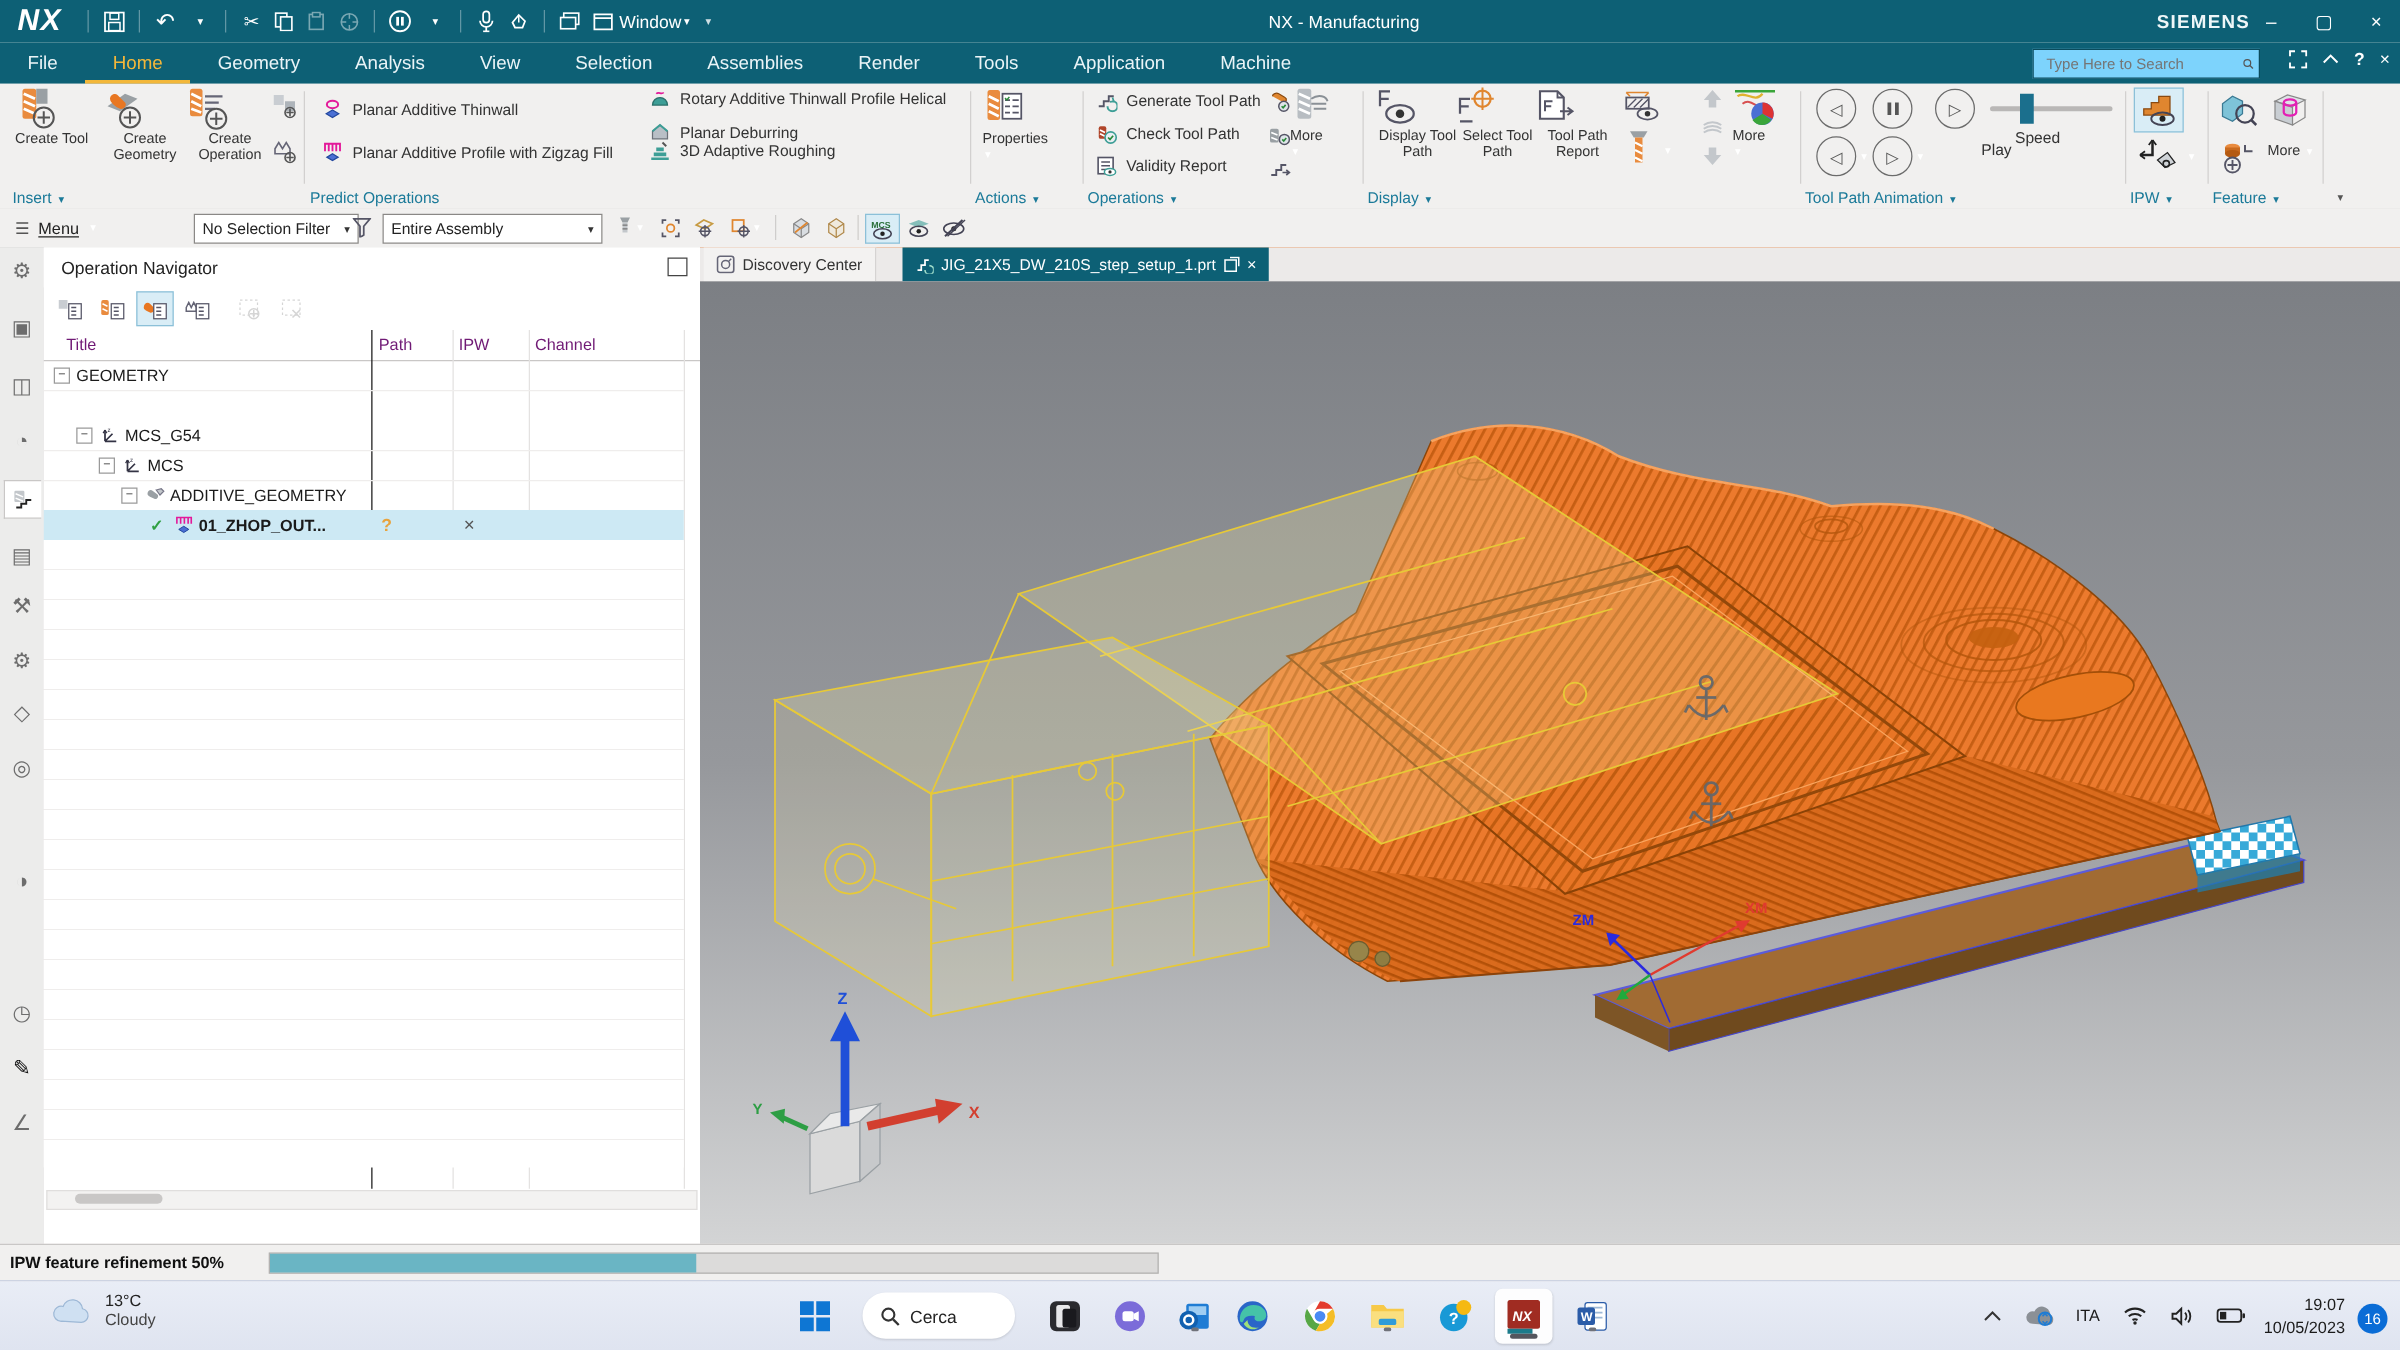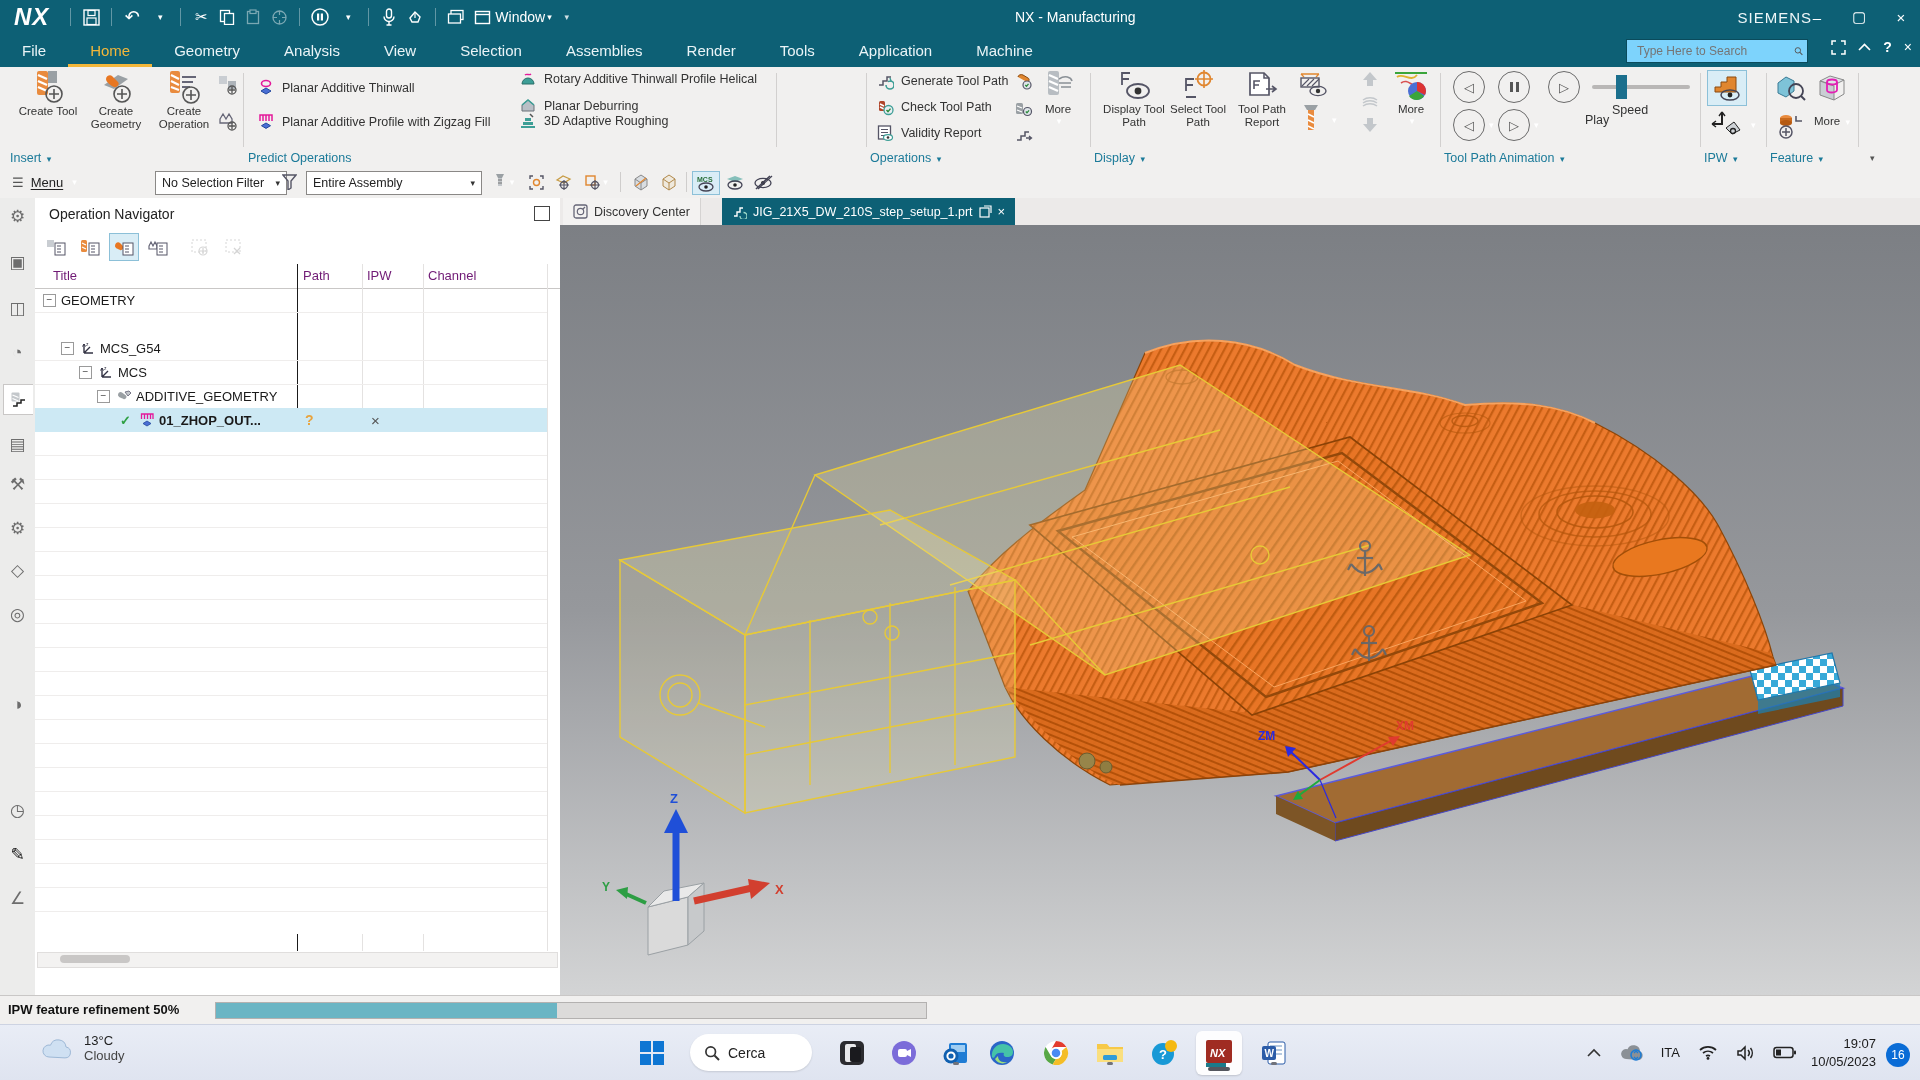--- a/index.html
+++ b/index.html
@@ -11,40 +11,40 @@
   
   .titlebar{position:absolute;left:0;top:0;right:0;height:34px;background:#0d6075;
             display:flex;align-items:center;color:#fff}
   .nxlogo{font-weight:bold;font-size:24px;letter-spacing:1px;padding:0 14px;font-style:italic}
   .tsep{width:1px;height:18px;background:rgba(255,255,255,.35);margin:0 7px}
   .tbtn{display:inline-flex;align-items:center;justify-content:center;min-width:26px;height:26px;
         color:#fff;font-size:15px}
   .tbtn.dim{opacity:.45}
   .dd{font-size:9px;color:#fff;margin-left:2px}
   .apptitle{position:absolute;left:56%;transform:translateX(-50%);font-size:14px;color:#fff}
-  .brand{position:absolute;right:108px;font-weight:normal;font-size:15px;letter-spacing:1px;color:#eef6f8}
+  .brand{position:absolute;right:120px;font-weight:bold;font-size:15px;letter-spacing:1px;color:#eef6f8}
   .winbtns{position:absolute;right:6px;display:flex;gap:16px;font-size:14px}
 
   
   .menubar{position:absolute;left:0;top:34px;right:0;height:33px;background:#0d6075;
            display:flex;align-items:center;color:#eaf4f7;font-size:15px}
   .mitem{padding:0 22px;height:33px;display:flex;align-items:center}
   .mitem.active{color:#f3b73a;box-shadow:inset 0 -3px 0 #f3b73a}
   .msearch{position:absolute;right:112px;top:5px;width:168px;height:22px;background:#7dd3fc;
            border:1px solid #0a4b5c;display:flex;align-items:center;padding:0 4px 0 8px}
   .msearch input{border:none;outline:none;flex:1;font-size:12px;color:#333;font-family:"Liberation Sans",sans-serif;background:transparent}
   .mricons{position:absolute;right:8px;top:5px;display:flex;gap:12px;align-items:center;color:#fff}
 
   
   .ribbon{position:absolute;left:0;top:67px;right:0;height:100px;background:#f1f0ef;border-bottom:1px solid #d8d6d5}
   .rdiv{position:absolute;top:6px;bottom:20px;width:1px;background:#d2d0cf}
   .rgroup{position:absolute;top:0;height:100px}
   .glabel{position:absolute;left:0;right:0;bottom:2px;font-size:12.5px;color:#1b7a99;white-space:nowrap}
   .glabel .dd{color:#1b7a99}
-  .bigbtn{position:absolute;display:flex;flex-direction:column;align-items:center;
+  .bigbtn{position:absolute;display:flex;flex-direction:column;align-items:flex-start;
           font-size:11.5px;color:#333;text-align:center;line-height:1.12;width:72px}
   .ritem{position:absolute;display:flex;align-items:center;gap:6px;font-size:12.5px;color:#333;height:20px;white-space:nowrap}
   .sic{display:inline-flex;align-items:center;justify-content:center;width:20px;height:20px}
   .playc{width:30px;height:30px;border:1.6px solid #6b6b6b;border-radius:50%;display:flex;
          align-items:center;justify-content:center;color:#555;font-size:13px;position:absolute;background:transparent}
   .pbars{display:flex;gap:3px}
   .pbars i{width:3px;height:10px;background:#555;display:block}
   .hlbtn{background:#d9edf6;border:1px solid #8cc0d8}
 
   
@@ -340,20 +340,37 @@
             <path d="M11 2l3 3" stroke="#555" stroke-width="1.5"></path>
           </svg>
         </span>
       <span>3D Adaptive Roughing</span>
     </div>
     <div class="glabel">
       <span>Predict Operations</span>
     </div>
   </div>
 
+  <div class="rgroup" style="left:780px;width:86px">
+    <div class="bigbtn" style="left:6px;top:2px">
+      <svg width="36" height="36" viewBox="0 0 36 36">
+        <rect x="4" y="3" width="10" height="24" rx="2" fill="#e98b3e"></rect>
+        <path d="M5 8l8 4M5 14l8 4M5 20l8 4" stroke="#fff" stroke-width="2.2"></path>
+        <rect x="16" y="6" width="15" height="20" fill="#fff" stroke="#556" stroke-width="1.4"></rect>
+        <path d="M18 11h4M24 11h5M18 16h4M24 16h5M18 21h4M24 21h5" stroke="#556" stroke-width="1.4"></path>
+        <path d="M18 9.5l1.5 1.5 2-2.5" stroke="#2a8a3a" stroke-width="1.2" fill="none"></path>
+        </svg>
+      <span>Properties</span>
+      <span class="dd">▾</span>
+    </div>
+    <div class="glabel">
+      <span>Actions</span>
+      <span class="dd">▾</span>
+    </div>
+  </div>
 
   <div class="rgroup" style="left:870px;width:216px">
     <div class="ritem" style="left:5px;top:4px">
       <span class="sic">
         <svg width="18" height="18" viewBox="0 0 18 18">
             <path d="M3 13h4v-4h4V5h4" fill="none" stroke="#556" stroke-width="1.5"></path>
             <path d="M10 13a4 4 0 1 0 4-4" fill="none" stroke="#3d9e96" stroke-width="1.6"></path>
             <path d="M14 6l1 3-3 .5" fill="none" stroke="#3d9e96" stroke-width="1.4"></path>
           </svg>
         </span>

